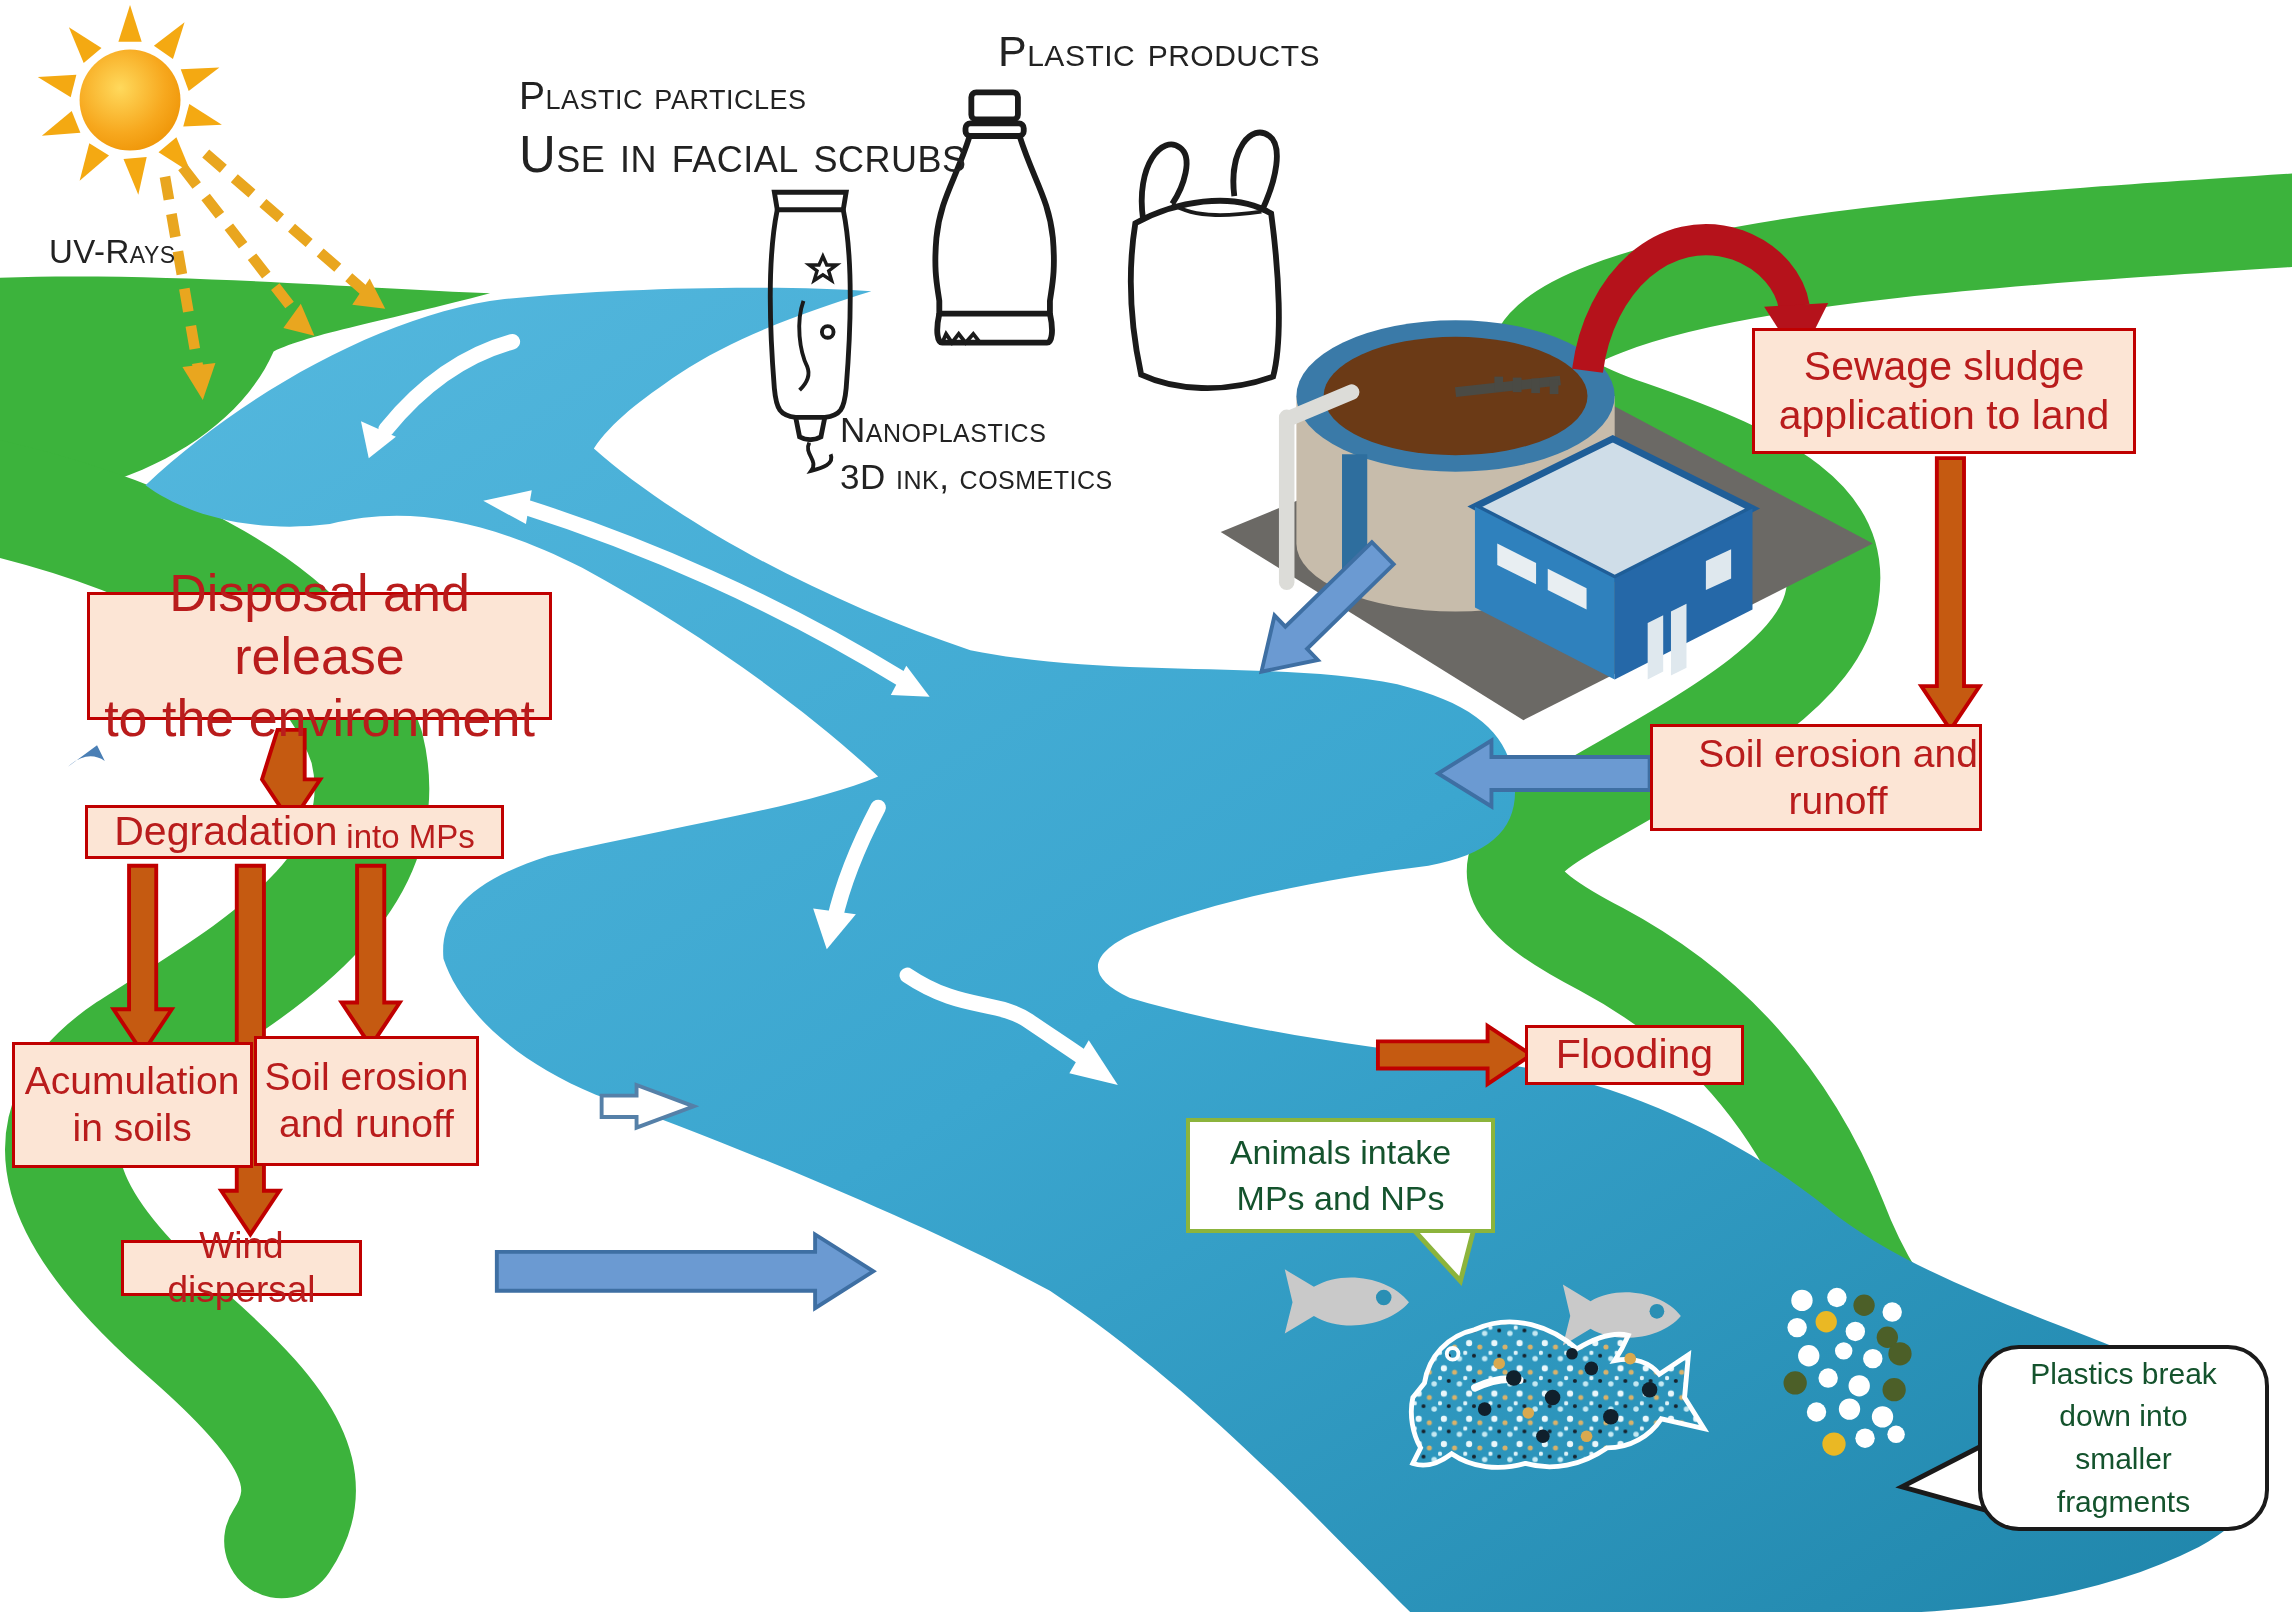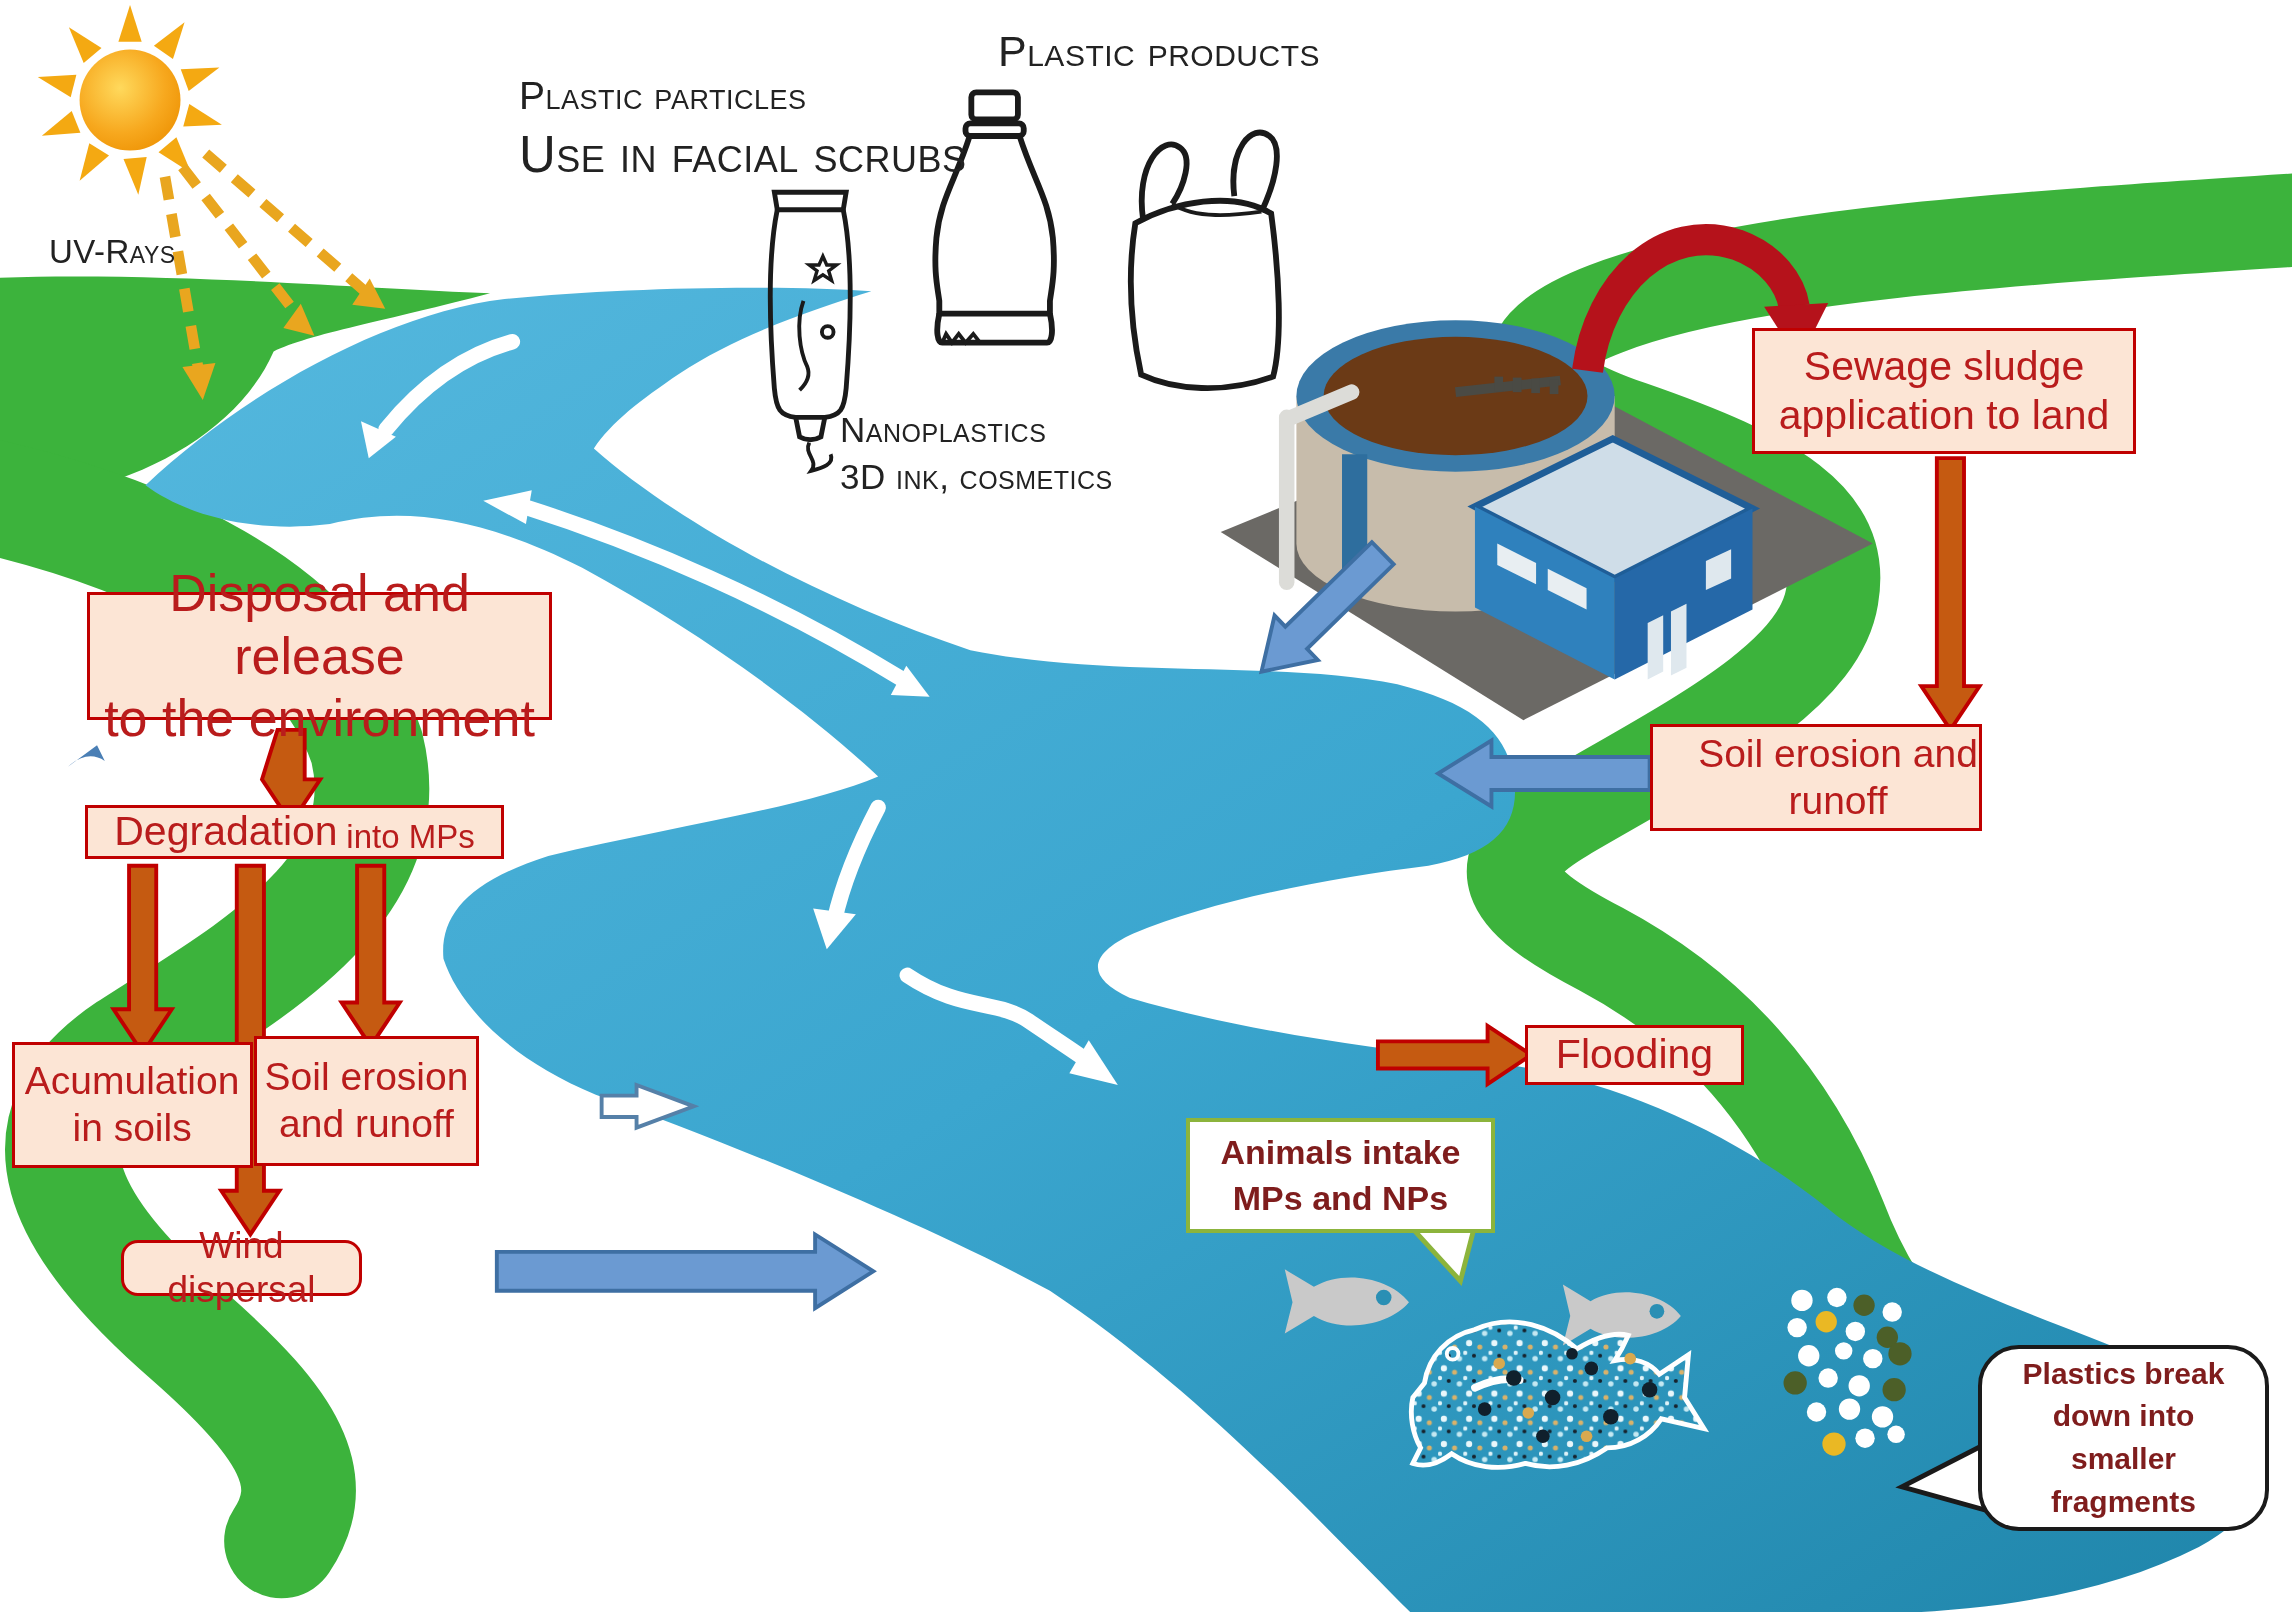--- a/index.html
+++ b/index.html
@@ -7,21 +7,21 @@
          font-family:"Liberation Sans",sans-serif;}
   .stage svg.scene{position:absolute;left:0;top:0;z-index:1;}
   .txt{position:absolute;z-index:3;color:#1a1a1a;}
   .sc{font-variant-caps:small-caps;letter-spacing:0.5px;color:#222;}
   .pbox{position:absolute;z-index:4;background:#fce5d5;border:3.9px solid #c00000;
         box-sizing:border-box;display:flex;flex-direction:column;align-items:center;
         justify-content:center;text-align:center;color:#b91c1c;line-height:1.2;}
   .pbox .row{display:flex;align-items:flex-end;justify-content:center;}
   .callout{position:absolute;z-index:4;background:#fff;box-sizing:border-box;display:flex;
            flex-direction:column;align-items:center;justify-content:center;text-align:center;
-           color:#7f1d1d;font-weight:bold;}
+           color:#14532d;}
   .callout.green{border:4.9px solid #8cb43c;}
   .callout.black{border:4.9px solid #1a1a1a;border-radius:41px;}
 </style>
 </head>
 <body>
 
 <div class="stage">
 
 <svg class="scene" width="2292" height="1613" viewBox="0 0 2362 1662">
   <defs>
@@ -304,21 +304,21 @@
 <div class="pbox" style="left:11.6px;top:1042px;width:241px;height:126px;font-size:39px;">
   <div>Acumulation</div>
   <div>in soils</div>
 </div>
 
 <div class="pbox" style="left:254px;top:1036px;width:225px;height:130px;font-size:39px;">
   <div>Soil erosion</div>
   <div>and runoff</div>
 </div>
 
-<div class="pbox" style="left:121px;top:1240px;width:241px;height:56px;font-size:37px;border-radius:17px;">
+<div class="pbox" style="left:121px;top:1240px;width:241px;height:56px;font-size:37px;">
   <div>Wind dispersal</div>
 </div>
 
 <div class="pbox" style="left:1525px;top:1025px;width:219px;height:60px;font-size:41px;">
   <div>Flooding</div>
 </div>
 
 <div class="callout green" style="left:1186px;top:1118px;width:309px;height:115px;font-size:34px;line-height:1.35;">
   <div>Animals intake</div>
   <div>MPs and NPs</div>

